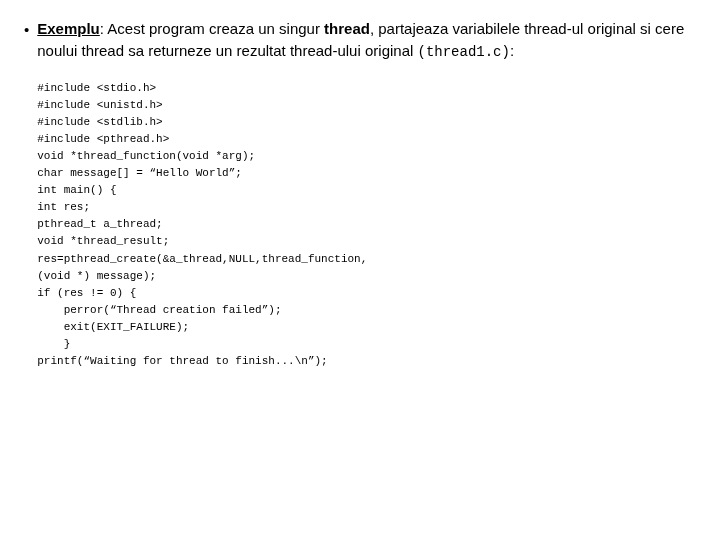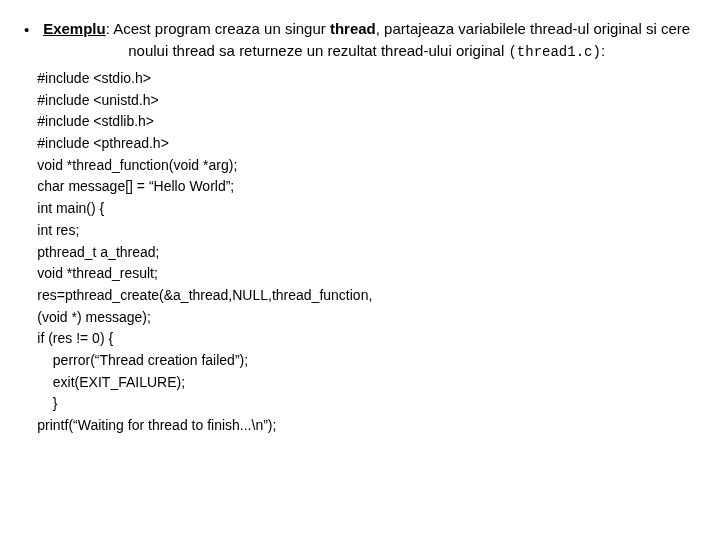--- a/index.html
+++ b/index.html
@@ -33,37 +33,36 @@
       font-size: 15px;
       line-height: 1.4;
       flex-shrink: 0;
       margin-top: 1px;
     }
 
     .intro-text {
       font-size: 15px;
       line-height: 1.45;
       color: #000000;
-      text-align: center;
     }
 
     .intro-text .bold {
       font-weight: bold;
     }
 
     .intro-text .underline {
       text-decoration: underline;
     }
 
     .code-block {
-      font-family: Liberation Sans, sans-serif;
-      font-size: 14px;
+      font-family: Liberation Mono, monospace;
+      font-size: 11px;
       line-height: 1.55;
       color: #000000;
-      margin-top: 6px;
+      margin-top: 18px;
       white-space: pre;
     }
 
     .inline-code {
       font-family: 'Courier New', Courier, monospace;
       font-size: 14px;
     }
   </style>
 </head>
 <body>

